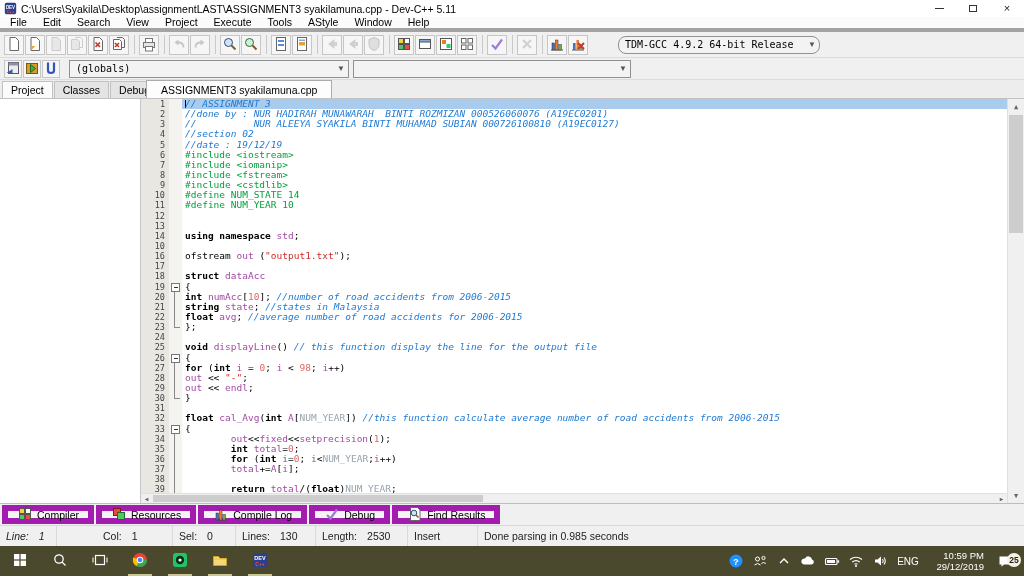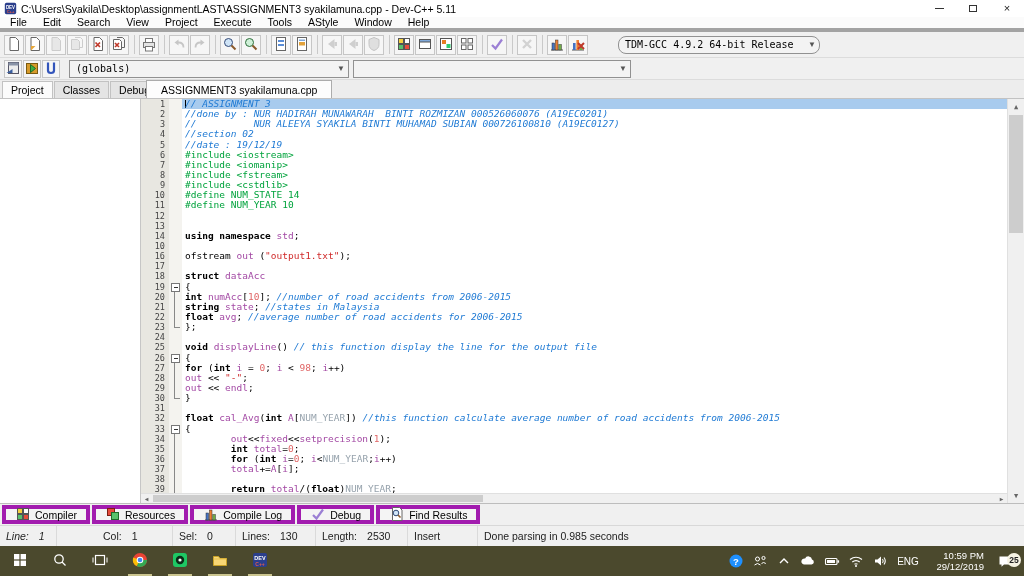--- a/index.html
+++ b/index.html
@@ -71,21 +71,21 @@
   .vthumb { position:absolute; left:1px; right:1px; top:16px; height:118px; background:#CDCDCD; }
   .sarrow { position:absolute; left:0; right:0; height:15px; display:flex; align-items:center; justify-content:center; font-size:7px; color:#666; }
   .sarrow.up { top:0; } .sarrow.down { bottom:0; }
   .hscroll { position:absolute; left:0; bottom:0; right:17px; height:10px; background:#F0F0F0; border-top:1px solid #E0E0E0; }
   .hthumb { position:absolute; top:1px; bottom:1px; left:12px; width:330px; background:#CDCDCD; }
   .harrow { position:absolute; top:0; bottom:0; width:11px; display:flex; align-items:center; justify-content:center; font-size:6px; color:#666; }
   .harrow.left { left:0; } .harrow.right { right:0; }
 
   
   .btabs { height:22px; background:#F0F0F0; border-top:1px solid #BDBDBD; display:flex; align-items:center; padding-left:2px; }
-  .btab { display:flex; align-items:center; gap:4px; height:19px; padding:0 9px; border:4px solid #a21caf; background:#F4F4F4; margin-right:2px; font-size:10.5px; }
+  .btab { display:flex; align-items:center; gap:4px; height:19px; padding:0 9px; border:6px solid #a21caf; background:#F4F4F4; margin-right:2px; font-size:10.5px; }
 
   
   .statusbar { height:21px; background:#F0F0F0; border-top:1px solid #D8D8D8; display:flex; align-items:center; font-size:10.5px; color:#222; }
   .sseg { height:100%; display:flex; align-items:center; padding-left:6px; border-right:1px solid #DADADA; flex:0 0 auto; }
   .sseg:last-child { border-right:none; flex:1; }
   .sseg .sv { margin-left:10px; }
 
   
   .taskbar { height:30px; background:#4B492D; display:flex; align-items:stretch; color:#fff; }
   .tcell { width:40px; display:flex; align-items:center; justify-content:center; position:relative; flex:0 0 auto; }

